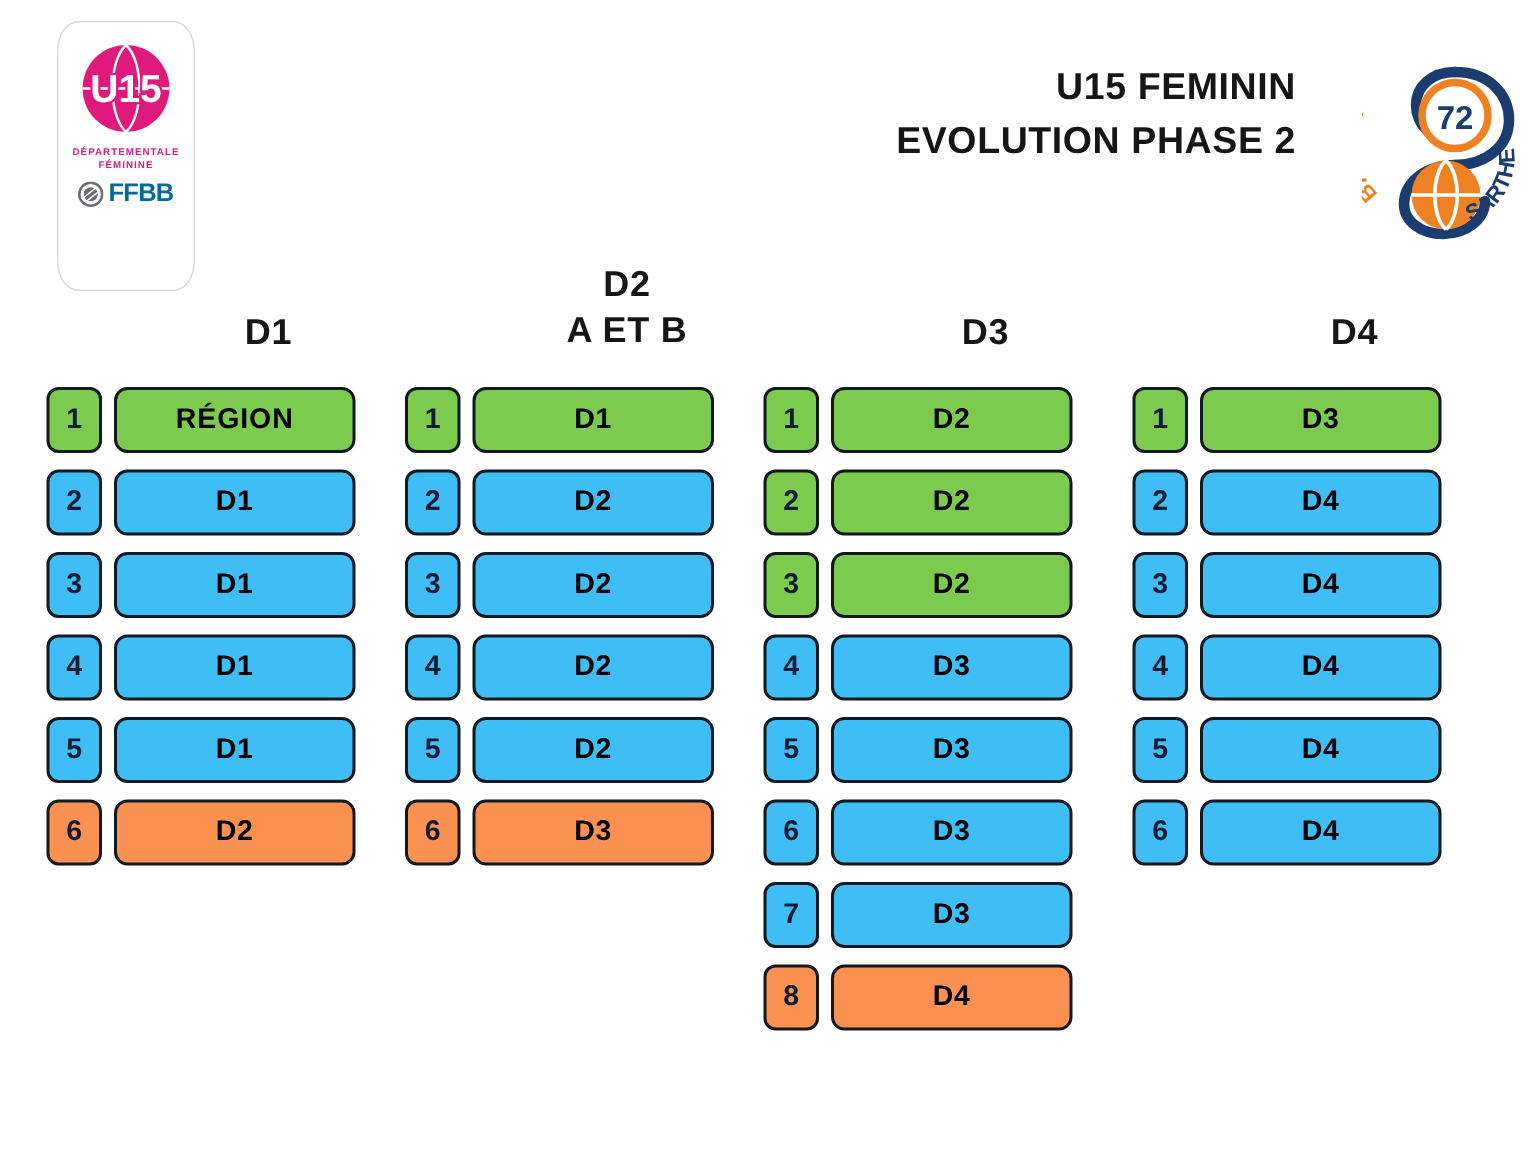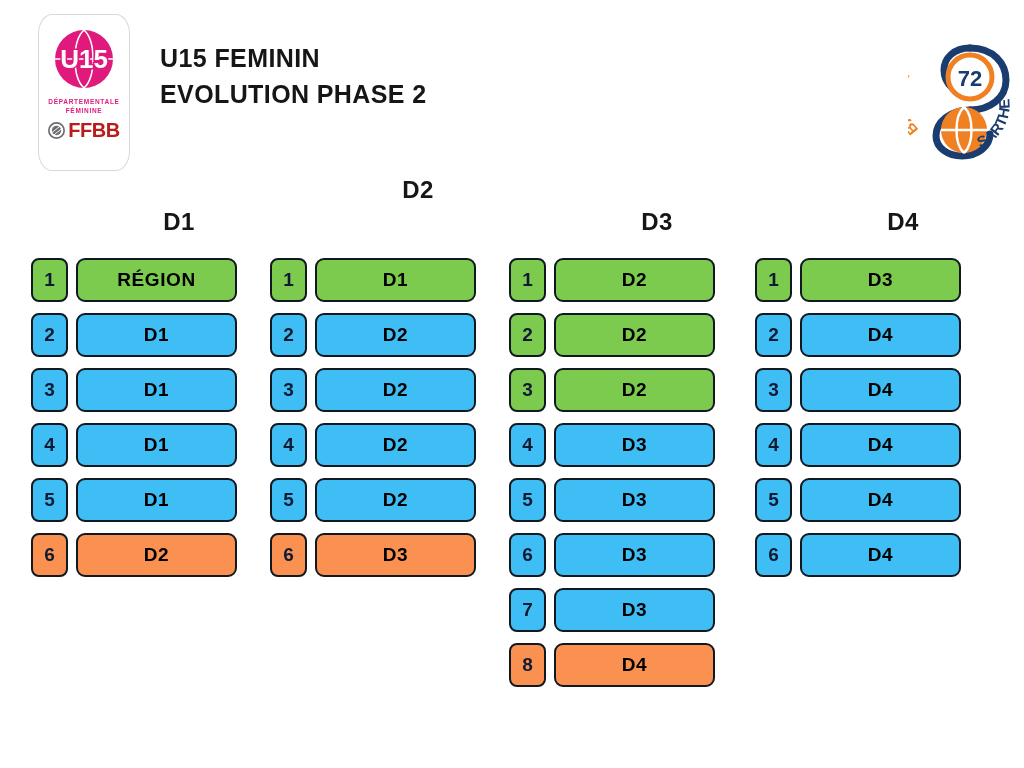--- a/index.html
+++ b/index.html
@@ -15,38 +15,38 @@
     font-family: "Liberation Sans", sans-serif;
     -webkit-font-smoothing: antialiased;
   }
 
   
   .title-block {
     position: absolute;
     left: 160px;
     top: 40px;
     width: 704px;
-    text-align: left;
+    text-align: right;
   }
   .title-line {
     font-size: 25px;
     font-weight: bold;
     color: #161616;
     letter-spacing: 0.4px;
     line-height: 36px;
     white-space: nowrap;
   }
 
   
   .logo-u15 {
     position: absolute;
     left: 38px;
     top: 14px;
     width: 92px;
-    height: 157px;
+    height: 180px;
     background: #ffffff;
     border: 1px solid #d8d8d8;
     border-radius: 14px / 20px;
     box-sizing: border-box;
     overflow: hidden;
   }
   .u15-ball {
     position: absolute;
     left: 50%;
     top: 14px;
@@ -72,23 +72,23 @@
     left: 0;
     right: 0;
     top: 104px;
     display: flex;
     align-items: center;
     justify-content: center;
     gap: 3px;
   }
   .ffbb-mark { width: 17px; height: 17px; }
   .ffbb-text {
-    font-size: 20px;
-    font-weight: bold;
-    color: #b91c1c;
+    font-size: 17px;
+    font-weight: bold;
+    color: #0369a1;
     letter-spacing: -0.5px;
   }
 
   
   .logo-sarthe {
     position: absolute;
     left: 908px;
     top: 36px;
     width: 108px;
     height: 124px;
@@ -262,20 +262,21 @@
         </div>
         <div class="row">
           <div class="rank-box c-orange">6</div>
           <div class="dest-box c-orange">D2</div>
         </div>
       </div>
   </div>
   <div class="column col-1">
     <div class="col-header">
         <div>D2</div>
+        <div>A ET B</div>
       </div>
     <div class="rows">
         <div class="row">
           <div class="rank-box c-green">1</div>
           <div class="dest-box c-green">D1</div>
         </div>
         <div class="row">
           <div class="rank-box c-blue">2</div>
           <div class="dest-box c-blue">D2</div>
         </div>

